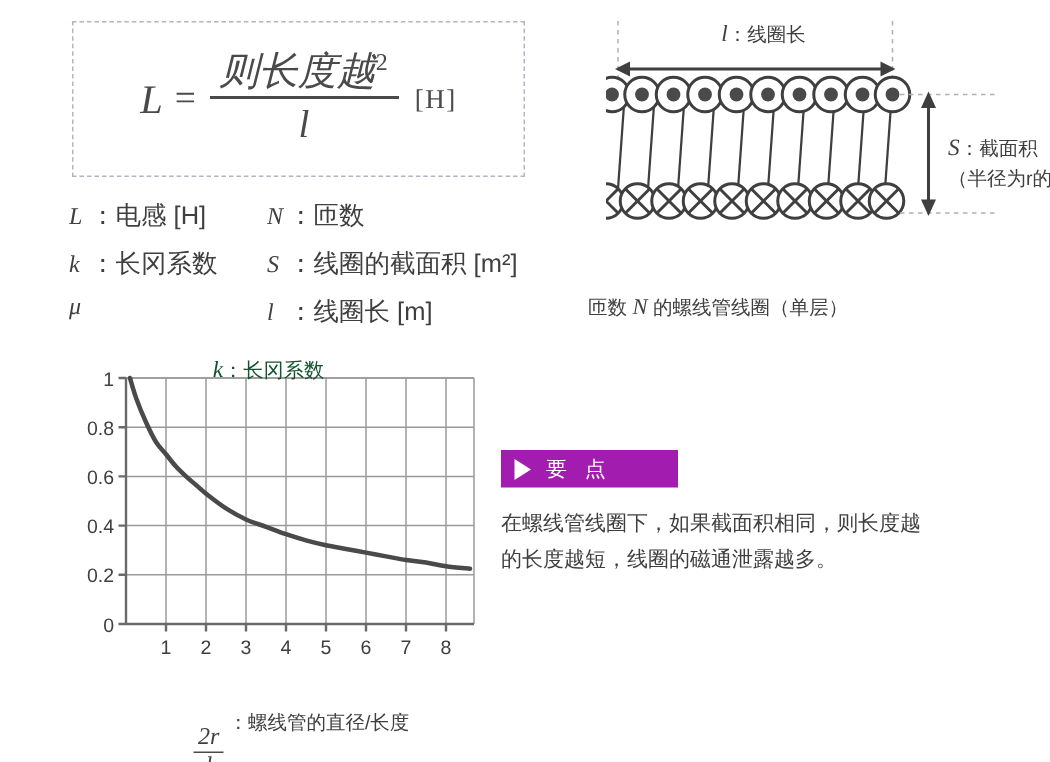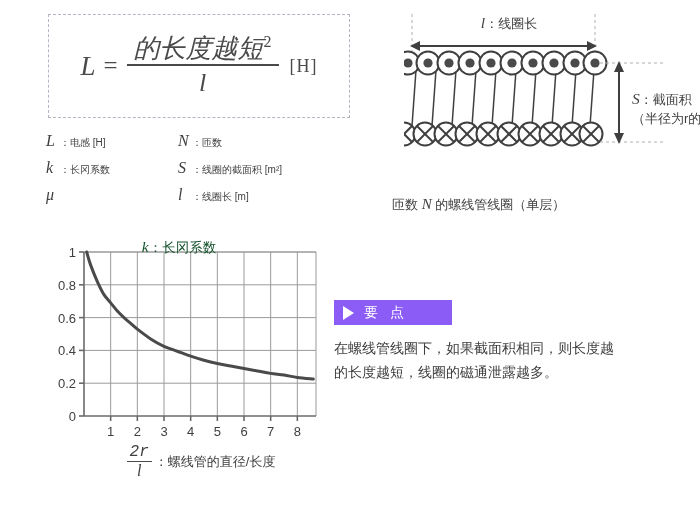--- a/index.html
+++ b/index.html
@@ -40,21 +40,21 @@
   #legend {
     position:absolute; left:46px; top:132px; width:320px;
     display:grid; grid-template-columns:132px 190px; row-gap:9px;
     font-size:13.5px; color:#3f3f3f;
   }
   .lg { display:flex; align-items:baseline; white-space:nowrap; }
   .lg .sym {
     font-family:"Liberation Serif", serif; font-style:italic;
     font-size:16px; min-width:14px; display:inline-block;
   }
-  .lg .txt { font-size:10px; }
+  .lg .txt { font-size:17px; }
 
   
   #coil-figure { position:absolute; left:404px; top:8px; width:300px; height:180px; }
   #coil-caption {
     position:absolute; left:392px; top:160px; width:290px;
     font-size:13px; color:#3f3f3f; text-align:left;margin-top:36px;
   }
   #coil-caption .it { font-family:"Liberation Serif", serif; font-style:italic; font-size:15px; }
 
   
@@ -63,48 +63,48 @@
     position:absolute; left:0; top:0; width:270px; text-align:center;
     font-size:13.5px; color:#14532d;
   }
   #chart-title .it { font-family:"Liberation Serif", serif; font-style:italic; font-size:15.5px; }
   #chart-xlabel {
     position:absolute; left:12px; top:206px; width:290px;
     display:flex; align-items:center; justify-content:center;
     font-size:13px; color:#3f3f3f;
   }
   .xfrac { display:inline-flex; flex-direction:column; align-items:center; margin-right:3px; }
-  .xfrac .n { font-family:Liberation Mono, monospace; font-style:italic; font-size:16px; padding:0 3px; line-height:1.05; }
+  .xfrac .n { font-family:Liberation Serif, serif; font-style:italic; font-size:16px; padding:0 3px; line-height:1.05;margin-top:40px; }
   .xfrac .b { width:100%; height:1.6px; background:#4a4a4a; }
   .xfrac .d { font-family:"Liberation Serif", serif; font-style:italic; font-size:16px; line-height:1.1; }
 
   
   #keypoint { position:absolute; left:334px; top:300px; width:350px; }
   #keypoint-header {
     display:flex; align-items:center; width:118px; height:25px;
-    background:#8b5cf6; color:#ffffff;
+    background:#a21caf; color:#ffffff;
   }
   .kp-arrow {
     width:0; height:0; margin-left:9px;
     border-top:7px solid transparent; border-bottom:7px solid transparent;
     border-left:11px solid #ffffff;
   }
   #keypoint-title { margin-left:10px; font-size:14px; letter-spacing:4px; color:#ffffff; }
   #keypoint-body { margin-top:11px; font-size:14px; line-height:1.72; color:#3f3f3f; }
   #keypoint-body div { white-space:nowrap; }
 </style>
 </head>
 <body>
 
 <div id="formula-box">
   <div class="eq">
     <span class="lhs">L</span>
     <span class="eqs">=</span>
     <span class="frac">
-      <span class="num"><span>的长度越短</span><sup>2</sup></span>
+      <span class="num"><span>则长度越</span><sup>2</sup></span>
       <span class="bar"></span>
       <span class="den">l</span>
     </span>
     <span class="unit">[H]</span>
   </div>
 </div>
 
 <div id="legend">
   <div class="lg">
     <span class="sym">L</span>

